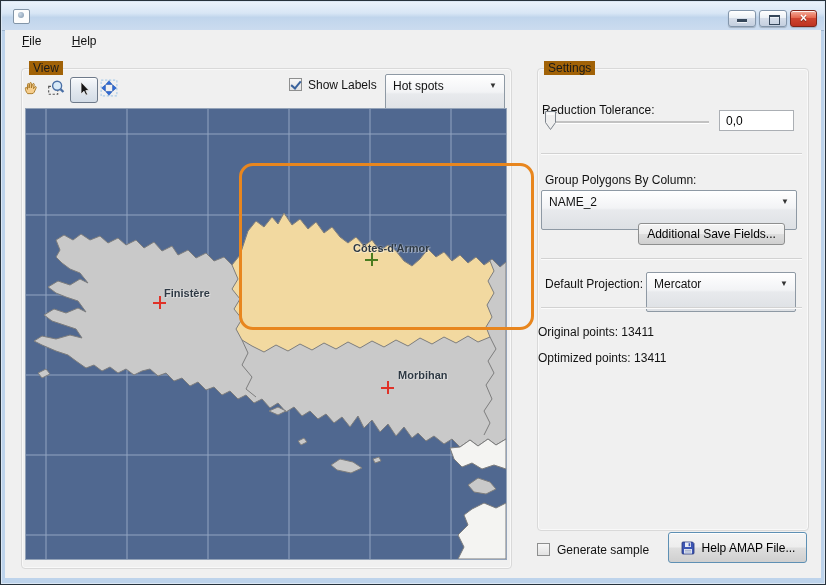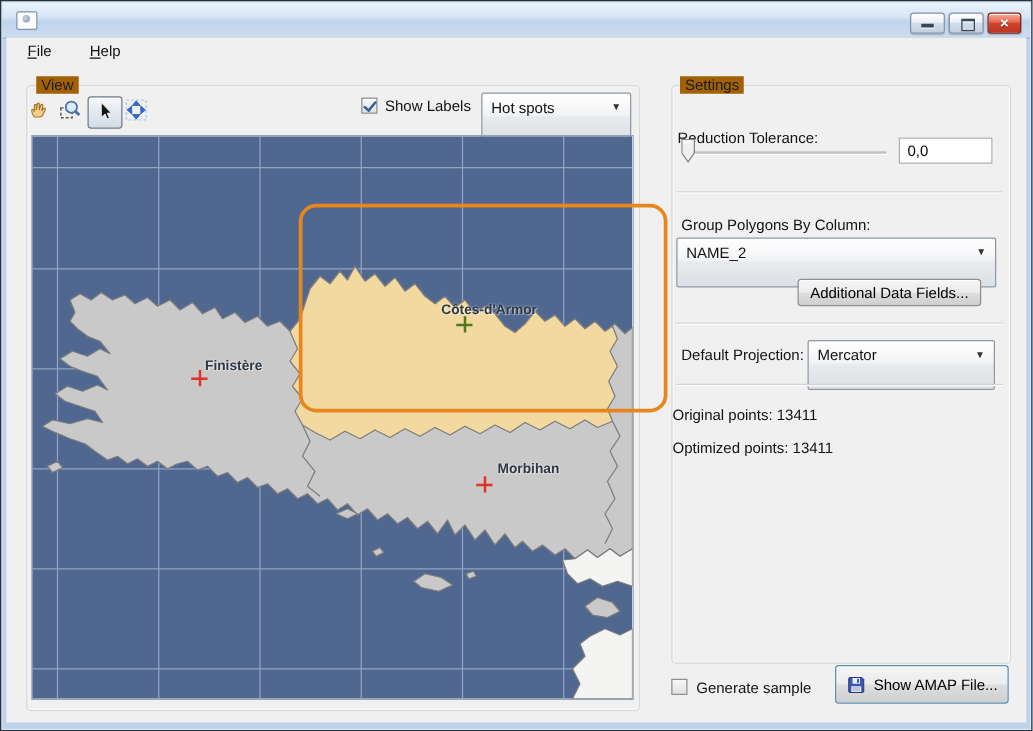--- a/index.html
+++ b/index.html
@@ -195,21 +195,21 @@
   </div>
   <input class="value-box" style="left: 718px; top: 109px; width: 75px; height: 21px;" value="0,0">
 
   <div class="sep" style="left:540px;top:152px;width:261px;"></div>
 
   <div class="lbl" style="left:544px;top:172px;">Group Polygons By Column:</div>
   <div class="combo" style="left:540px;top:189px;width:256px;">
     <span class="combo-text">NAME_2</span>
     <span class="combo-arrow">▼</span>
   </div>
-  <div class="win-btn" style="left:637px;top:222px;width:147px;height:22px;">Additional Data Fields...</div>
+  <div class="win-btn" style="left:637px;top:222px;width:147px;height:22px;">Additional Save Fields...</div>
 
   <div class="sep" style="left:540px;top:257px;width:261px;"></div>
 
   <div class="lbl" style="left:544px;top:276px;">Default Projection:</div>
   <div class="combo" style="left:645px;top:271px;width:150px;">
     <span class="combo-text">Mercator</span>
     <span class="combo-arrow">▼</span>
   </div>
 
   <div class="sep" style="left:540px;top:306px;width:261px;"></div>
@@ -221,16 +221,16 @@
   <div class="lbl" style="left:556px;top:542px;">Generate sample</div>
   <div class="win-btn default" style="left:667px;top:531px;width:139px;height:31px;">
     <svg width="16" height="16" viewBox="0 0 16 16">
       <path d="M2 3 Q2 2 3 2 H12.5 L14 3.5 V13 Q14 14 13 14 H3 Q2 14 2 13 Z" fill="#3C55B4" stroke="#26357A" stroke-width="0.8"></path>
       <rect x="5" y="2.4" width="6" height="4.6" fill="#E8ECF6"></rect>
       <rect x="8.6" y="3.2" width="1.6" height="3" fill="#3C55B4"></rect>
       <rect x="4" y="9" width="8" height="4.6" fill="#DDE3F0"></rect>
       <line x1="5" y1="10.4" x2="11" y2="10.4" stroke="#9AA6C2" stroke-width="0.8"></line>
       <line x1="5" y1="12" x2="11" y2="12" stroke="#9AA6C2" stroke-width="0.8"></line>
     </svg>
-    <span>Show AMAP File...</span>
+    <span>Help AMAP File...</span>
   </div>
 
 </div>
 
 </body></html>

